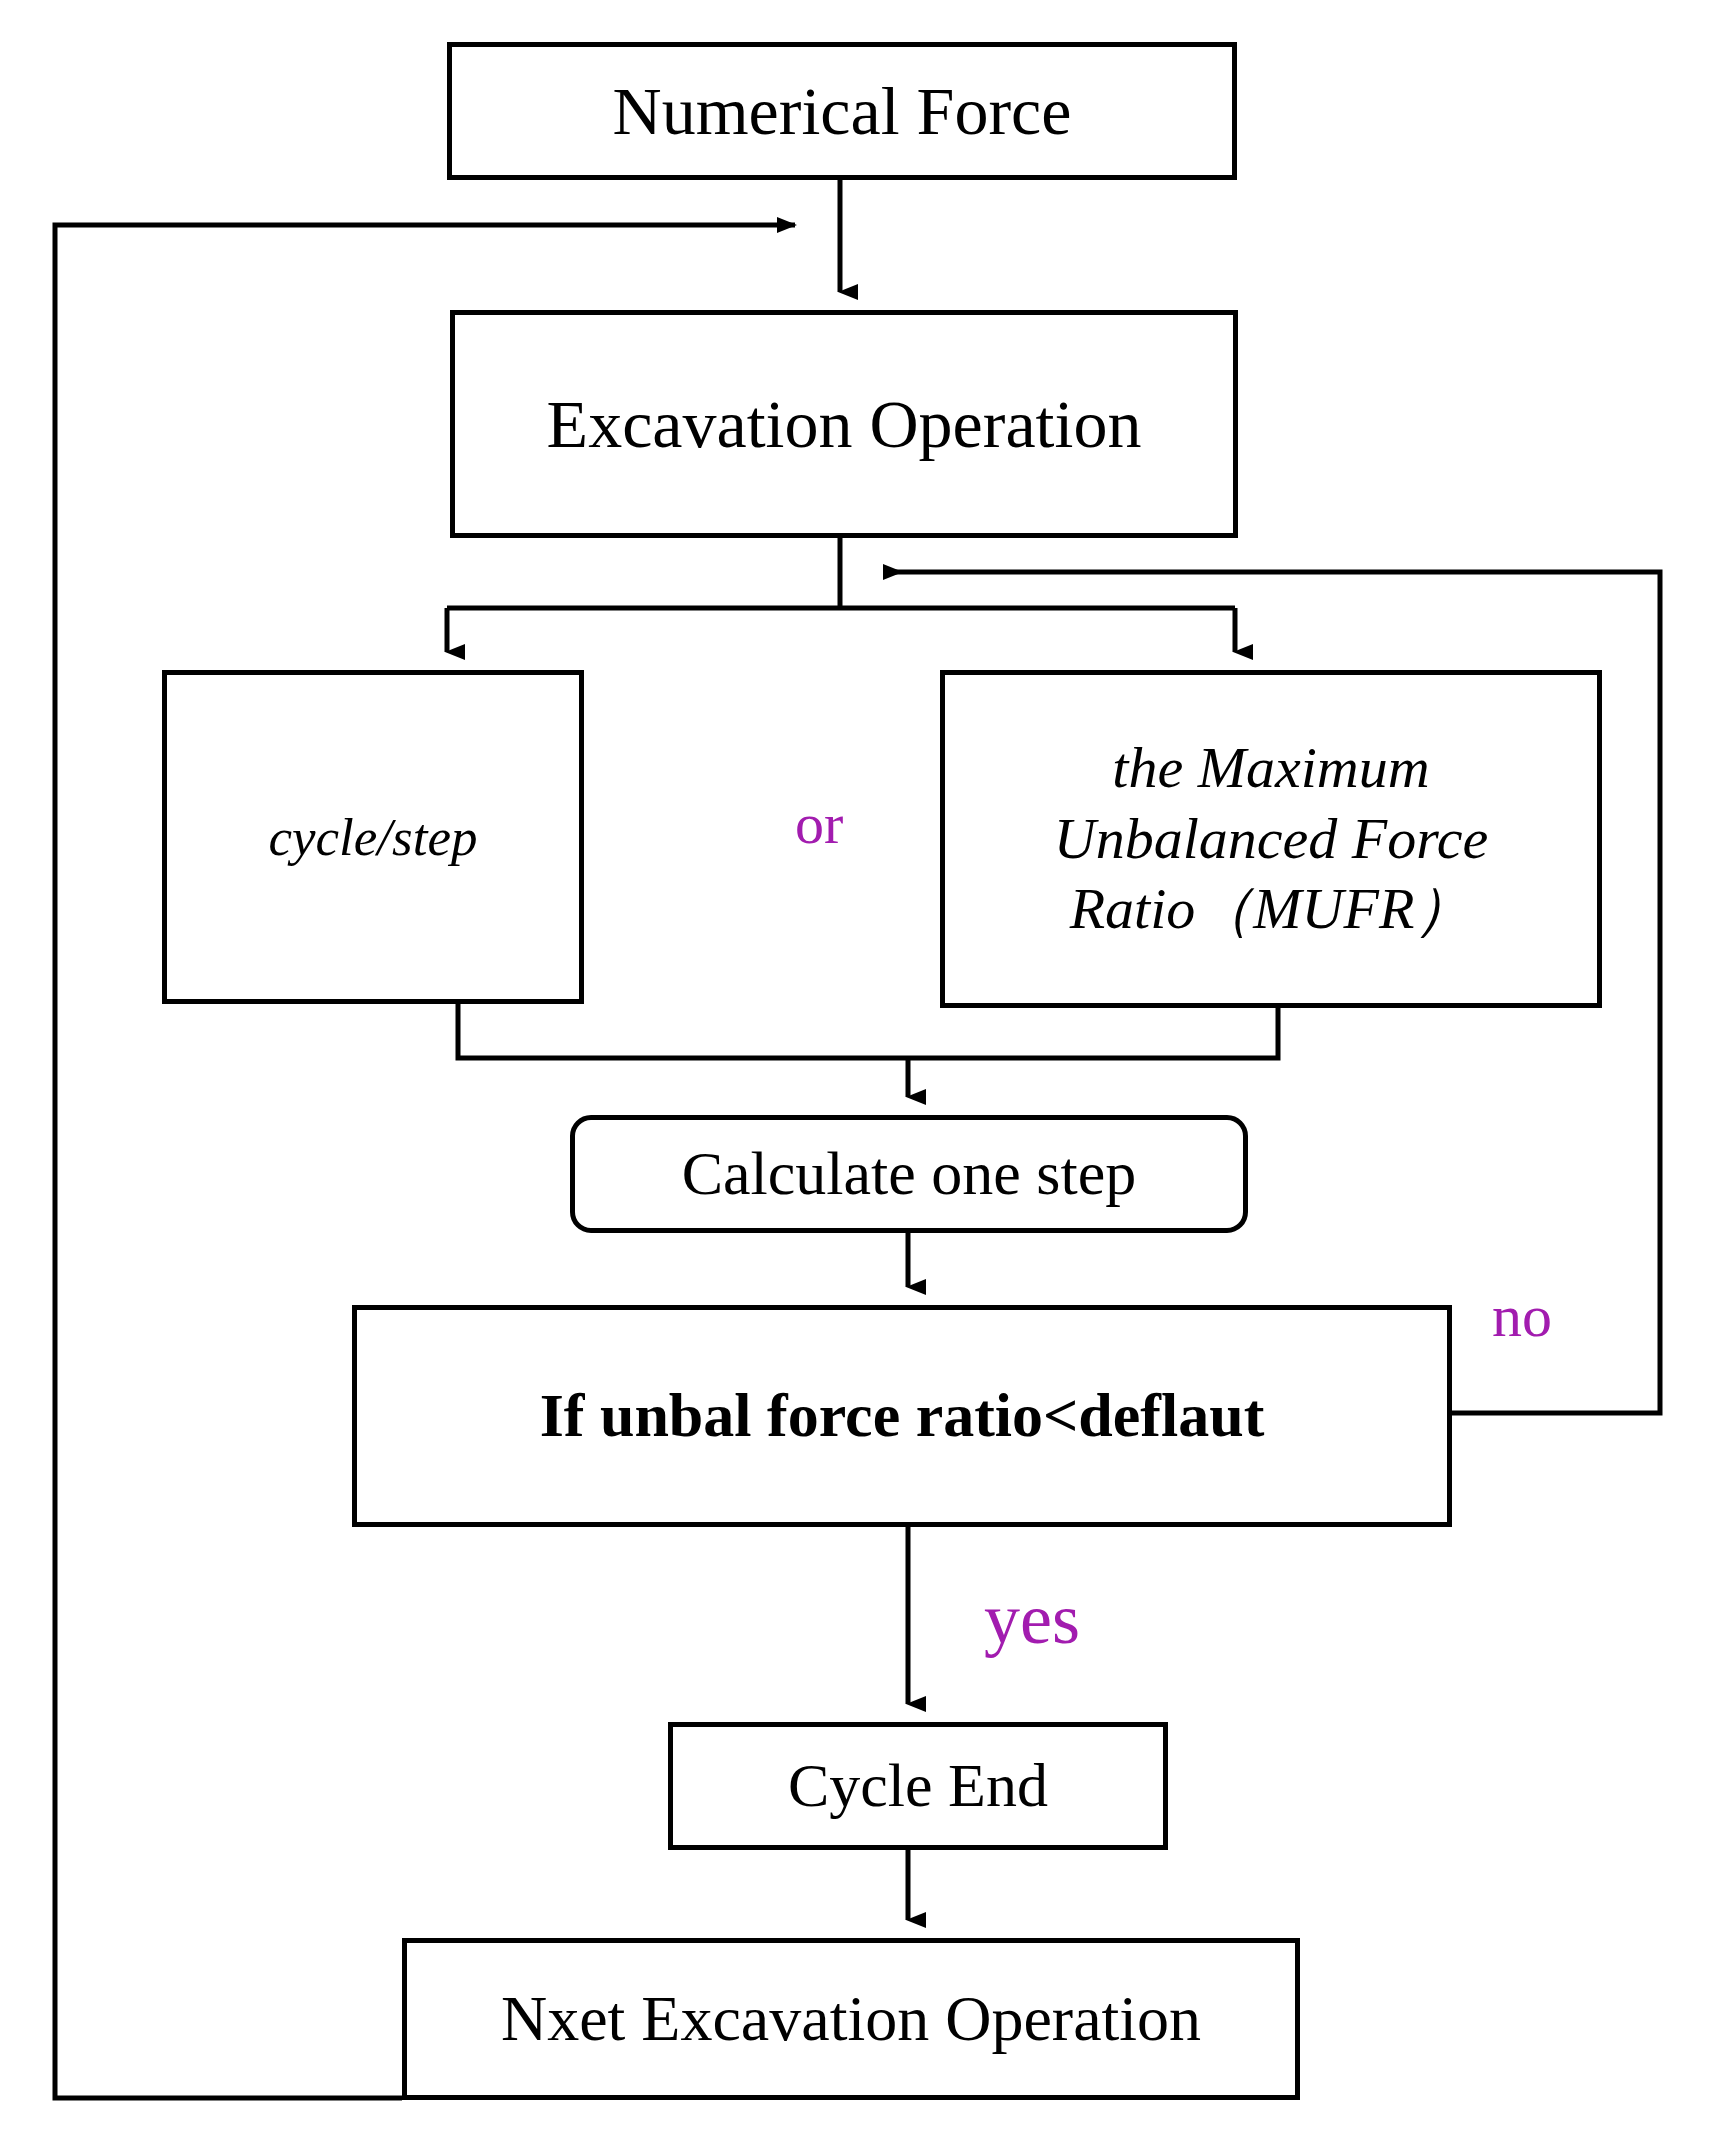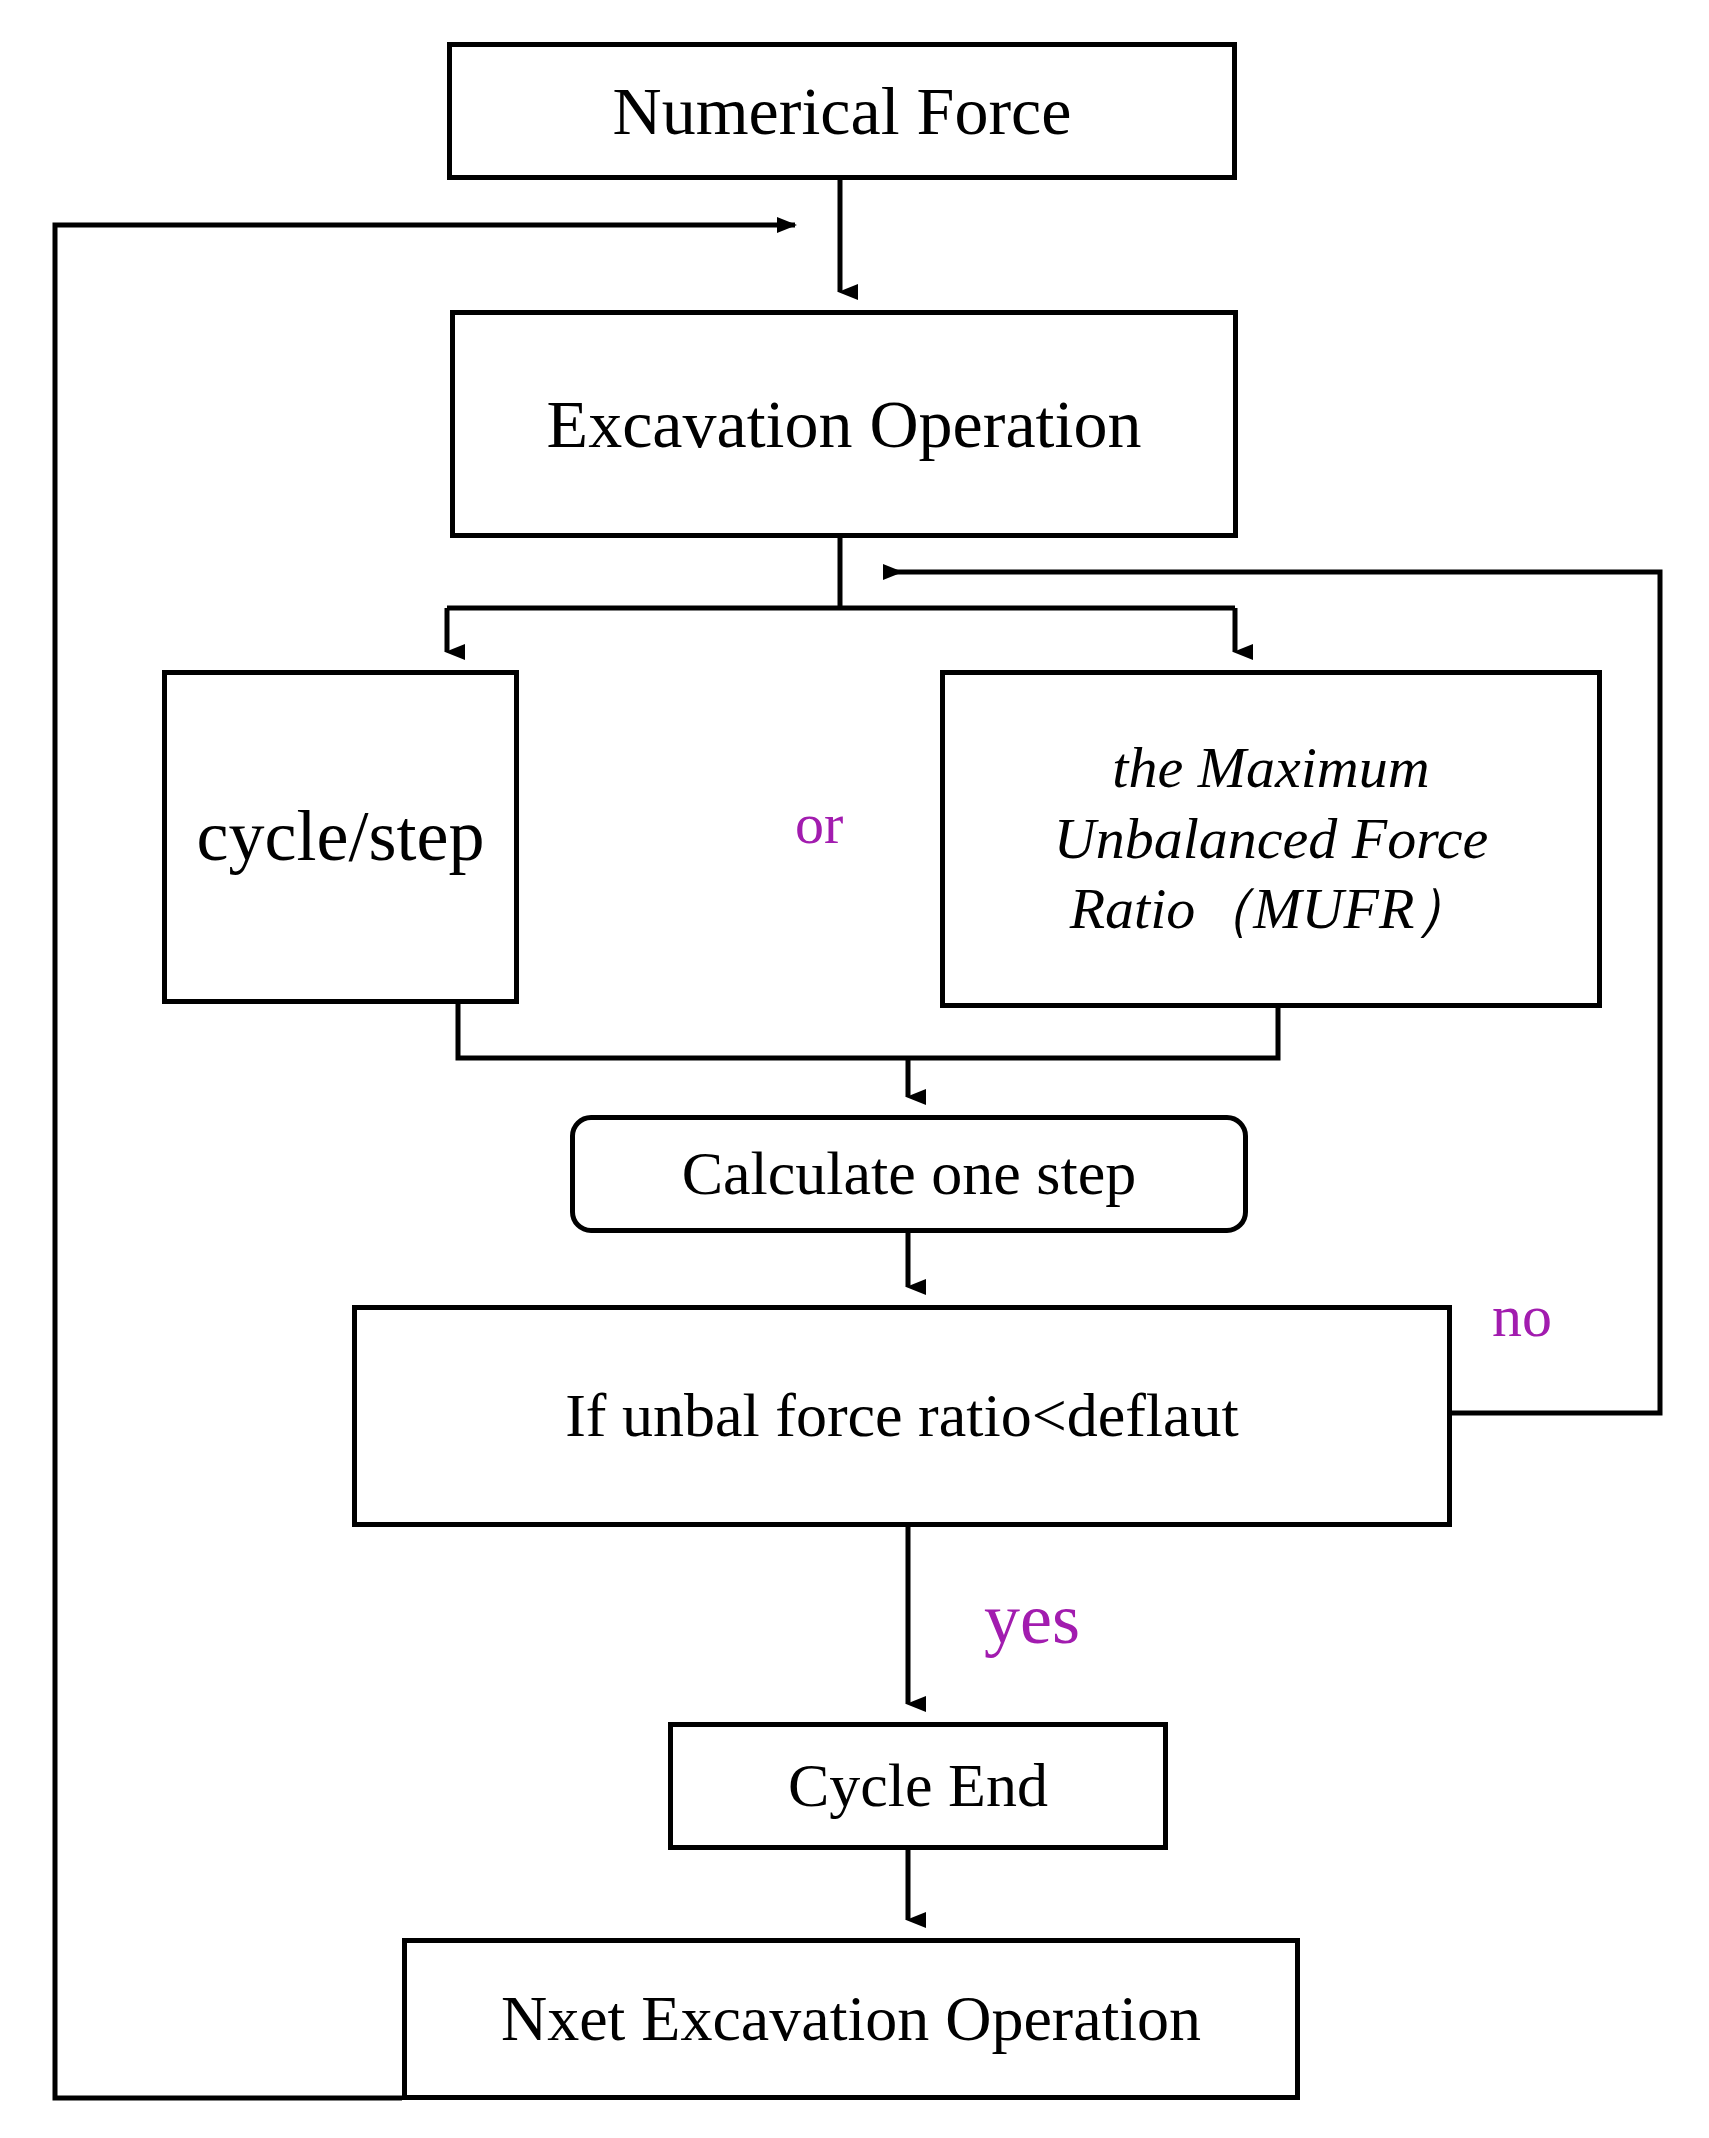--- a/index.html
+++ b/index.html
@@ -44,24 +44,24 @@
   .edge-label {
     position: absolute;
     color: #a21caf;
     z-index: 3;
     white-space: nowrap;
   }
 
   
   #box-numerical-model { left: 447px;  top: 42px;   width: 790px;  height: 138px; font-size: 68px; }
   #box-excavation-operation { left: 450px; top: 310px; width: 788px; height: 228px; font-size: 68px; }
-  #box-cycle-step { left: 162px; top: 670px; width: 357px; height: 334px; font-size: 72px; }
+  #box-cycle-step { left: 162px; top: 670px; width: 422px; height: 334px; font-size: 53px; font-style: italic; }
   #box-mufr { left: 940px; top: 670px; width: 662px; height: 338px; font-size: 58px; font-style: italic; }
   #box-calculate-one-step { left: 570px; top: 1115px; width: 678px; height: 118px; font-size: 62px; border-radius: 21px; }
-  #box-decision { left: 352px; top: 1305px; width: 1100px; height: 222px; font-size: 62px; }
+  #box-decision { left: 352px; top: 1305px; width: 1100px; height: 222px; font-size: 62px; font-weight: bold; }
   #box-cycle-end { left: 668px; top: 1722px; width: 500px; height: 128px; font-size: 62px; }
   #box-next-excavation { left: 402px; top: 1938px; width: 898px; height: 162px; font-size: 64px; }
 
   #label-or  { left: 795px;  top: 790px;  font-size: 58px; }
   #label-no  { left: 1492px; top: 1282px; font-size: 60px; }
   #label-yes { left: 984px;  top: 1578px; font-size: 72px; }
 </style>
 </head>
 <body>
 

